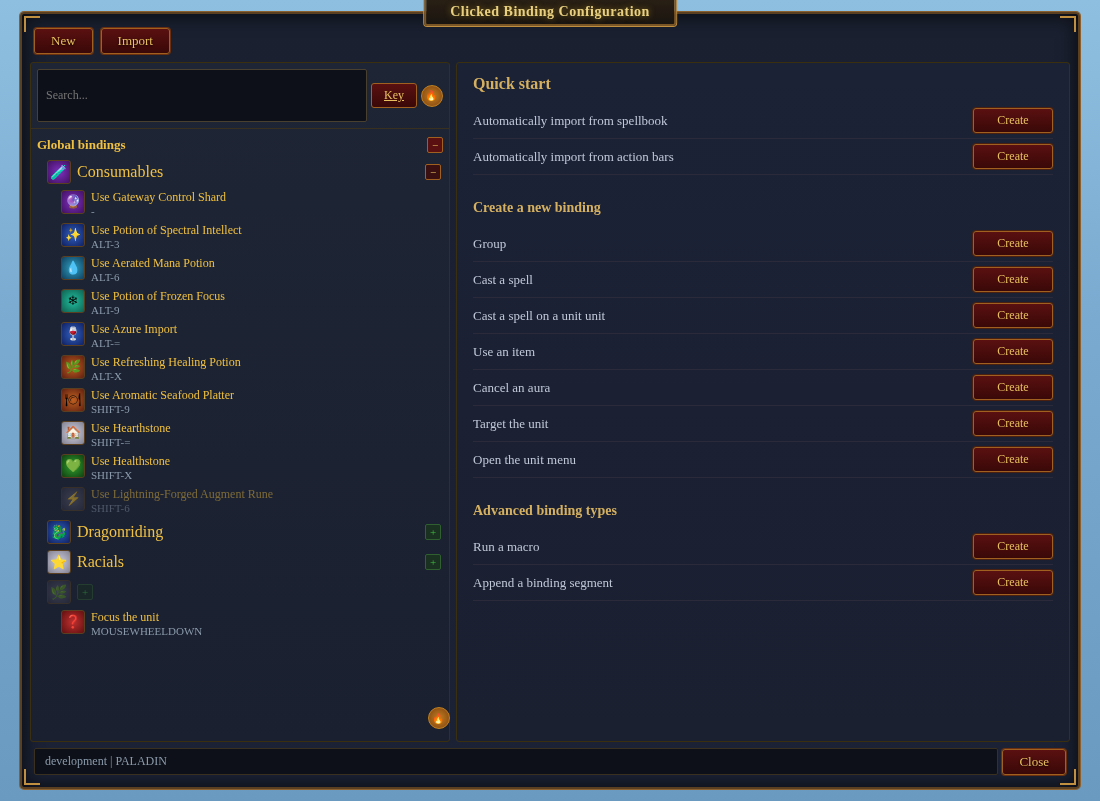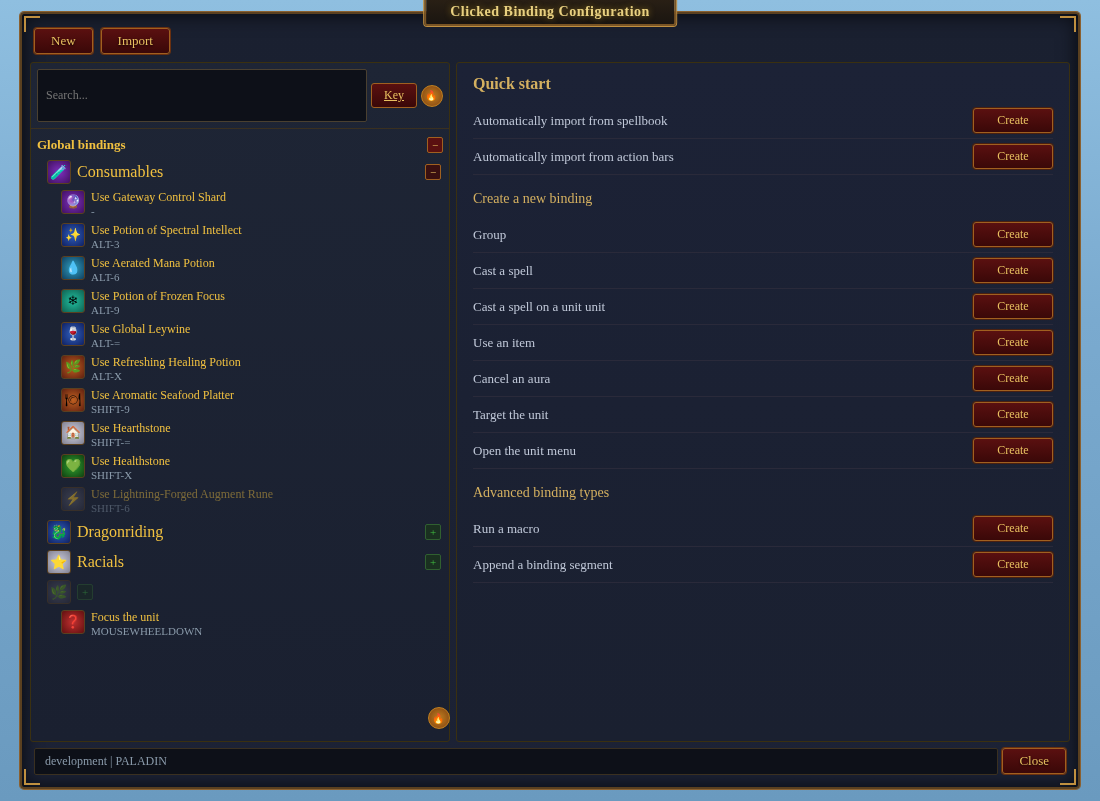--- a/index.html
+++ b/index.html
@@ -302,23 +302,23 @@
 
     .section-title {
       color: #d4b060;
       font-size: 16px;
       font-weight: bold;
       margin-bottom: 10px;
     }
     .section-title2 {
       color: #d4b060;
       font-size: 14px;
-      font-weight: normal;
+      font-weight: bold;
       margin-bottom: 10px;
-      margin-top: 16px;
+      margin-top: 25px;
     }
 
     .create-row {
       display: flex;
       align-items: center;
       justify-content: space-between;
       padding: 5px 0;
       border-bottom: 1px solid #2a2a3a;
     }
     .create-row-label {
@@ -336,21 +336,21 @@
       padding: 4px 20px;
       cursor: pointer;
       min-width: 80px;
       text-align: center;
       box-shadow: 0 0 0 1px #4a2010;
     }
 
     
     .status-bar {
       display: flex;
-      align-items: flex-start;
+      align-items: center;
       padding: 6px 4px 4px;
       gap: 4px;
     }
     .status-text {
       flex: 1;
       background: #0d1018;
       border: 1px solid #3a3020;
       border-radius: 2px;
       padding: 5px 10px;
       color: #8a9aaa;
@@ -455,21 +455,21 @@
               <div class="binding-icon icon-teal">❄</div>
               <div class="binding-text">
                 <span class="binding-name">Use Potion of Frozen Focus</span>
                 <span class="binding-key">ALT-9</span>
               </div>
             </div>
 
             <div class="binding-item">
               <div class="binding-icon icon-blue">🍷</div>
               <div class="binding-text">
-                <span class="binding-name">Use Global Leywine</span>
+                <span class="binding-name">Use Azure Import</span>
                 <span class="binding-key">ALT-=</span>
               </div>
             </div>
 
             <div class="binding-item">
               <div class="binding-icon icon-orange">🌿</div>
               <div class="binding-text">
                 <span class="binding-name">Use Refreshing Healing Potion</span>
                 <span class="binding-key">ALT-X</span>
               </div>

